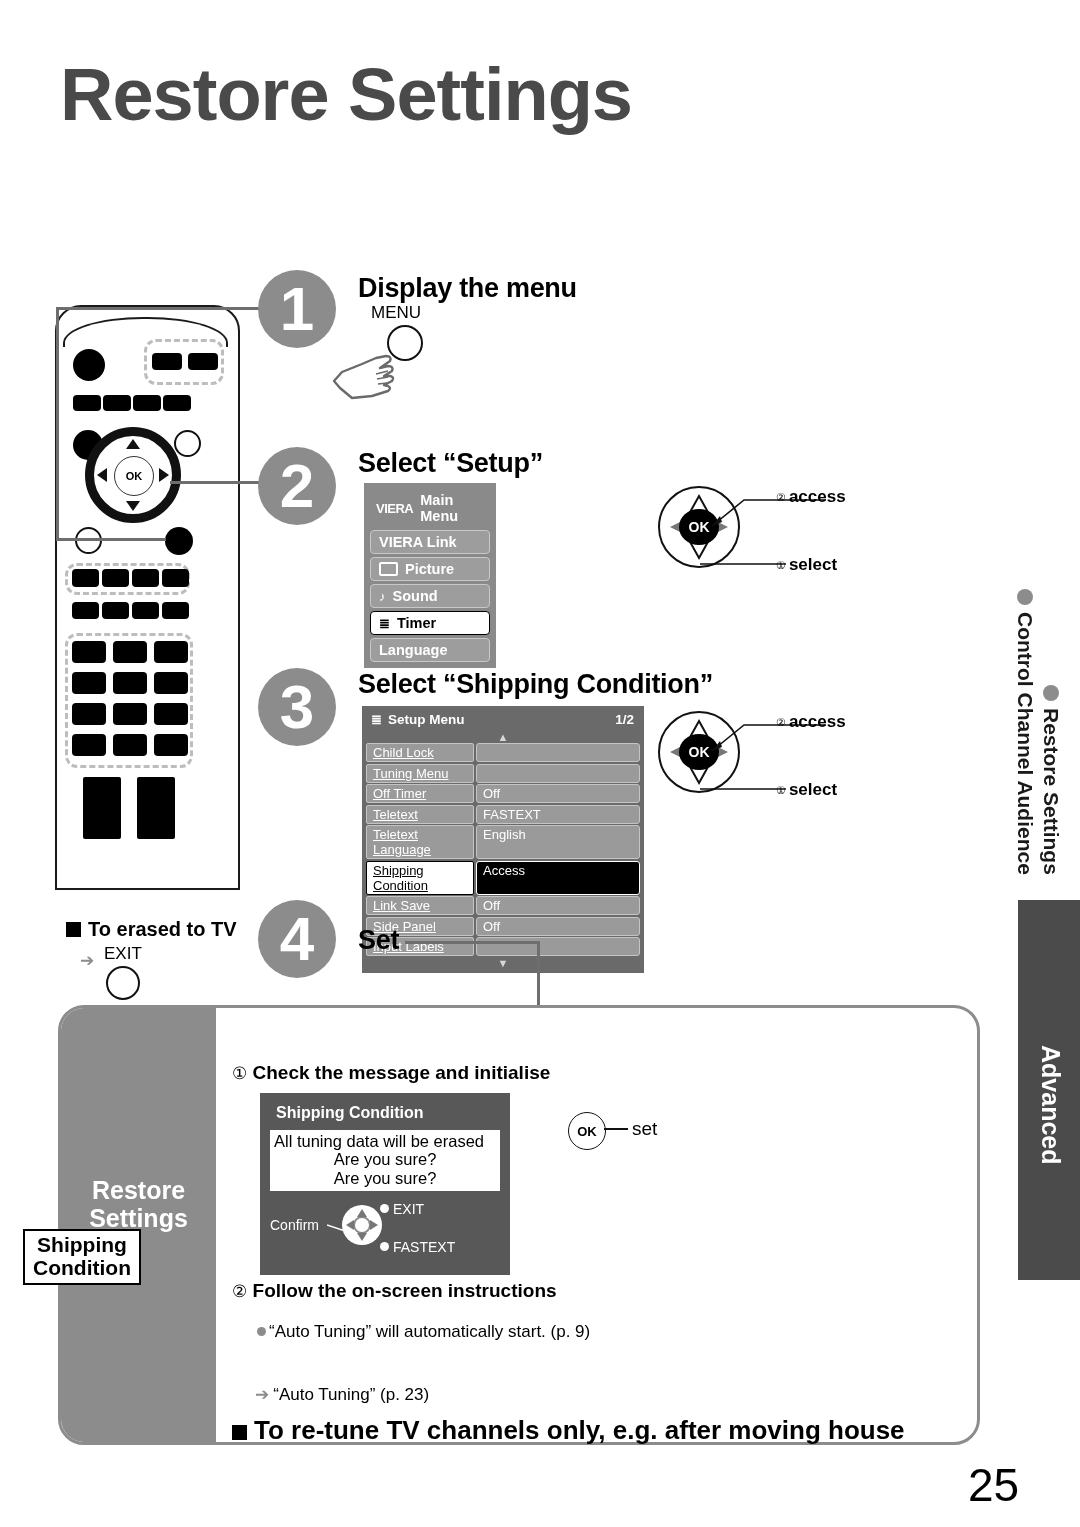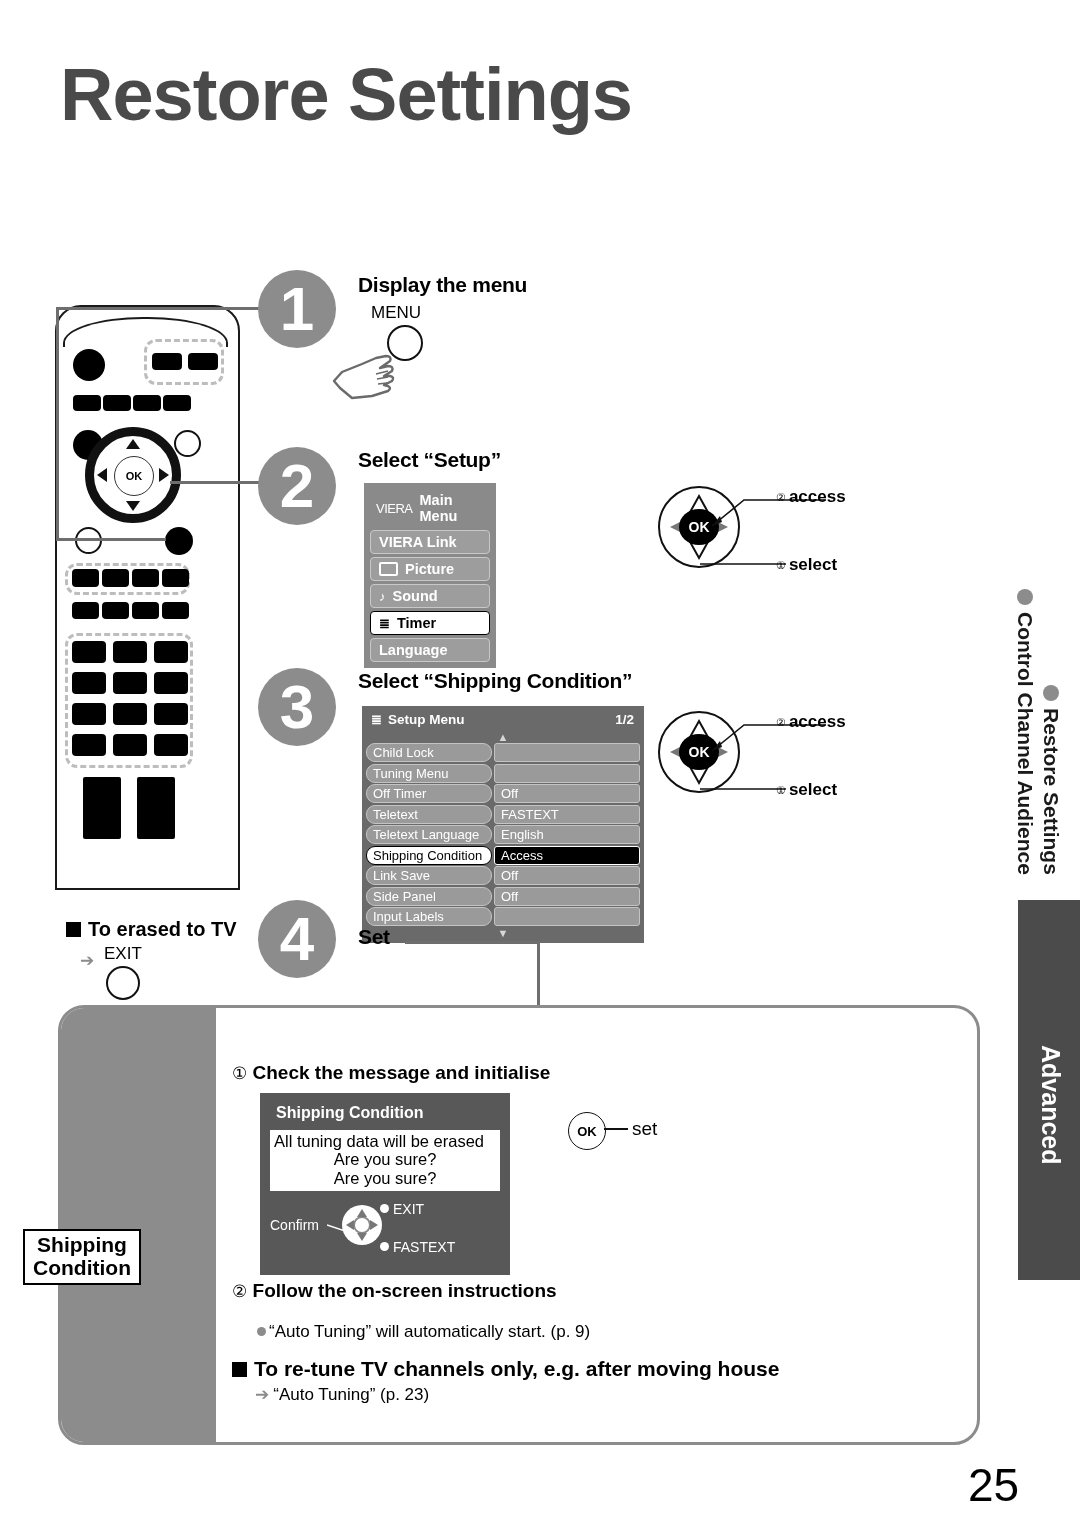--- a/index.html
+++ b/index.html
@@ -24,21 +24,21 @@
   }
 
   
   .step-circle{
     width:78px;height:78px;border-radius:50%;
     background:#8c8c8c;color:#fff;
     font-size:62px;font-weight:bold;
     display:flex;align-items:center;justify-content:center;
     line-height:1;
   }
-  .step-heading{font-size:21px;font-weight:bold;color:#000;letter-spacing:-.3px;}
+  .step-heading{font-size:27px;font-weight:bold;color:#000;letter-spacing:-.3px;}
 
   
   #remote{left:55px;top:305px;width:185px;height:585px;}
   .rbody{
     position:absolute;left:0;top:0;width:185px;height:585px;
     border:2px solid #1a1a1a;border-top-left-radius:26px;border-top-right-radius:26px;
     background:#fff;box-sizing:border-box;
   }
   .rarc{
     position:absolute;left:8px;top:12px;width:165px;height:30px;
@@ -75,22 +75,22 @@
   }
   .osd-row.sel{background:#fff;color:#000;border-color:#000;}
   .icon-pict{display:inline-block;width:15px;height:10px;border:2px solid currentColor;border-radius:2px;}
   .icon-list{display:inline-block;font-size:13px;line-height:1;letter-spacing:0;}
 
   
   #setup-menu{background:#6a6a6a;padding:4px;box-sizing:border-box;}
   #setup-menu .sm-head{display:flex;justify-content:space-between;align-items:center;color:#fff;font-weight:bold;font-size:13.5px;padding:2px 6px 5px 5px;}
   .sm-row{display:flex;gap:2px;margin-bottom:1.5px;font-size:13px;}
   .sm-label{
-    width:126px;background:#9a9a9a;color:#fff;border:1px solid #c4c4c4;
-    border-radius:9px;padding:1px 6px;box-sizing:border-box;
+    width:108px;background:#9a9a9a;color:#fff;border:1px solid #c4c4c4;
+    border-radius:2px;padding:1px 6px;box-sizing:border-box;text-decoration:underline;
   }
   .sm-val{
     flex:1;background:#9a9a9a;color:#fff;border:1px solid #c4c4c4;
     border-radius:3px;padding:1px 6px;box-sizing:border-box;
   }
   .sm-row.hl .sm-label{background:#fff;color:#000;border-color:#000;}
   .sm-row.hl .sm-val{background:#000;color:#fff;border-color:#fff;}
   .sm-caret{color:#d8d8d8;font-size:11px;text-align:center;line-height:1;}
 
   
@@ -222,21 +222,21 @@
 <svg class="abs" style="left:332px;top:348px;" width="80" height="52" viewBox="0 0 80 52">
   <path d="M8 40 L2 33 L10 24 L30 16 L44 10 L54 8 Q60 8 58 13 L48 20 L56 18 Q62 18 60 23 L52 28 L58 28 Q63 29 60 33 L52 37 L56 38 Q60 40 56 43 L40 48 L20 50 Z" fill="#ffffff" stroke="#6a6a6a" stroke-width="2.4" stroke-linejoin="round"></path>
   <path d="M44 26 L56 23 M45 31 L56 29 M46 36 L55 35" stroke="#6a6a6a" stroke-width="1.6" fill="none"></path>
 </svg>
 
 <div class="abs step-circle" style="left:258px;top:447px;">2</div>
 <div class="abs step-heading" style="left:358px;top:448px;">Select “Setup”</div>
 
 <div class="abs osd" id="main-menu" style="left:364px;top:483px;width:132px;">
   <div class="osd-title">
-    <span style="font-size:13px;font-weight:normal;letter-spacing:-.5px;">VIERA</span>
+    <span style="font-size:13px;font-weight:bold;letter-spacing:-.5px;">VIERA</span>
     <span>Main Menu</span>
   </div>
   <div class="osd-row">
     <span>VIERA Link</span>
   </div>
   <div class="osd-row">
     <span class="icon-pict"></span>
     <span>Picture</span>
   </div>
   <div class="osd-row">
@@ -358,20 +358,24 @@
 <div class="abs" style="left:104px;top:944px;font-size:17px;">EXIT</div>
 <div class="abs btn-o" style="left:106px;top:966px;width:34px;height:34px;"></div>
 
 <div class="abs step-circle" style="left:258px;top:900px;">4</div>
 <div class="abs step-heading" style="left:358px;top:925px;">Set</div>
 <div class="lead abs" style="left:405px;top:941px;width:135px;height:3px;"></div>
 <div class="lead abs" style="left:537px;top:941px;width:3px;height:66px;"></div>
 
 <div class="abs" id="bottom-panel">
   <div id="bottom-grey"></div>
+  <div id="restore-label">
+    <div>Restore</div>
+    <div>Settings</div>
+  </div>
 </div>
 <div class="abs" id="shipping-chip">
   <div>Shipping</div>
   <div>Condition</div>
 </div>
 
 <div class="abs" style="left:232px;top:1062px;font-size:19px;font-weight:bold;">
   <span style="font-weight:normal;font-size:17px;">①</span>
   <span>Check the message and initialise</span>
 </div>
@@ -406,21 +410,21 @@
 <div class="abs" style="left:604px;top:1128px;width:24px;height:2px;background:#111;"></div>
 <div class="abs" style="left:632px;top:1118px;font-size:19px;">set</div>
 
 <div class="abs" style="left:232px;top:1280px;font-size:19px;font-weight:bold;text-align:right;">
   <span style="font-weight:normal;font-size:17px;">②</span>
   <span>Follow the on-screen instructions</span>
 </div>
 <div class="abs" style="left:257px;top:1322px;font-size:17px;">
   <span class="dotg"></span><span>“Auto Tuning” will automatically start. (p. 9)</span>
 </div>
-<div class="abs" style="left:232px;top:1357px;font-size:21px;font-weight:bold;">
+<div class="abs" style="left:232px;top:1415px;font-size:26px;font-weight:bold;">
   <span class="sq"></span><span>To re-tune TV channels only, e.g. after moving house</span>
 </div>
 <div class="abs" style="left:255px;top:1384px;font-size:17px;">
   <span class="arrowr">➔</span><span>“Auto Tuning” (p. 23)</span>
 </div>
 
 <div class="abs" id="rail" style="top: 580px;">
   <div style="position:absolute;left:7px;top:9px;width:16px;height:16px;background:#8c8c8c;border-radius:50%;"></div>
   <div class="vtext" style="left:3px;top:32px;font-size:21px;color:#1a1a1a;">Control Channel Audience</div>
   <div style="position:absolute;left:33px;top:105px;width:16px;height:16px;background:#8c8c8c;border-radius:50%;"></div>

